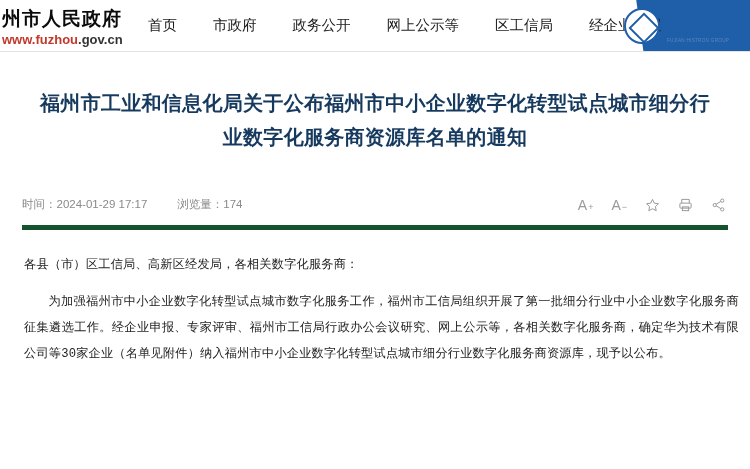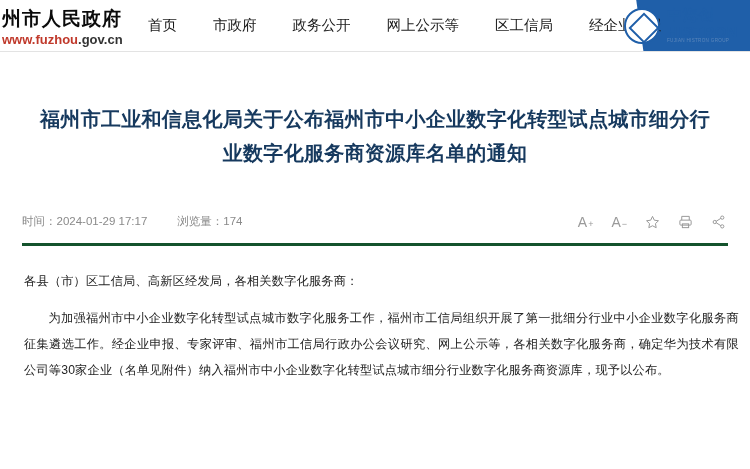--- a/index.html
+++ b/index.html
@@ -127,27 +127,26 @@
     padding: 34px 40px 0 40px;
     text-align: center;
   }
   .doc-title {
     font-family: "DejaVu Sans", "Liberation Sans", sans-serif;
     font-size: 20px;
     font-weight: bold;
     color: #16395e;
     line-height: 34px;
     letter-spacing: 0.3px;
-    margin-top: 16px;
   }
 
   
   .meta-bar {
     margin: 30px 22px 0 22px;
-    border-bottom: 3px solid #14532d;
+    border-bottom: 5px solid #14532d;
     height: 46px;
     display: flex;
     align-items: center;
     position: relative;
   }
   .meta-left {
     display: flex;
     align-items: center;
     gap: 30px;
     font-size: 11.5px;
@@ -169,21 +168,21 @@
     line-height: 1;
     display: flex;
     align-items: baseline;
   }
   .act sup { font-size: 9px; margin-left: 1px; }
   .act svg { display: block; }
 
   
   .body {
     padding: 22px 11px 0 24px;
-    font-family: Liberation Sans, sans-serif;
+    font-family: Liberation Mono, monospace;
     font-size: 12.2px;
     color: #232323;
     line-height: 26px;
     letter-spacing: 0.2px;
   }
   .body p { margin-bottom: 11px; text-align: justify; }
   .indent { text-indent: 2em; }
 </style>
 </head>
 <body>

